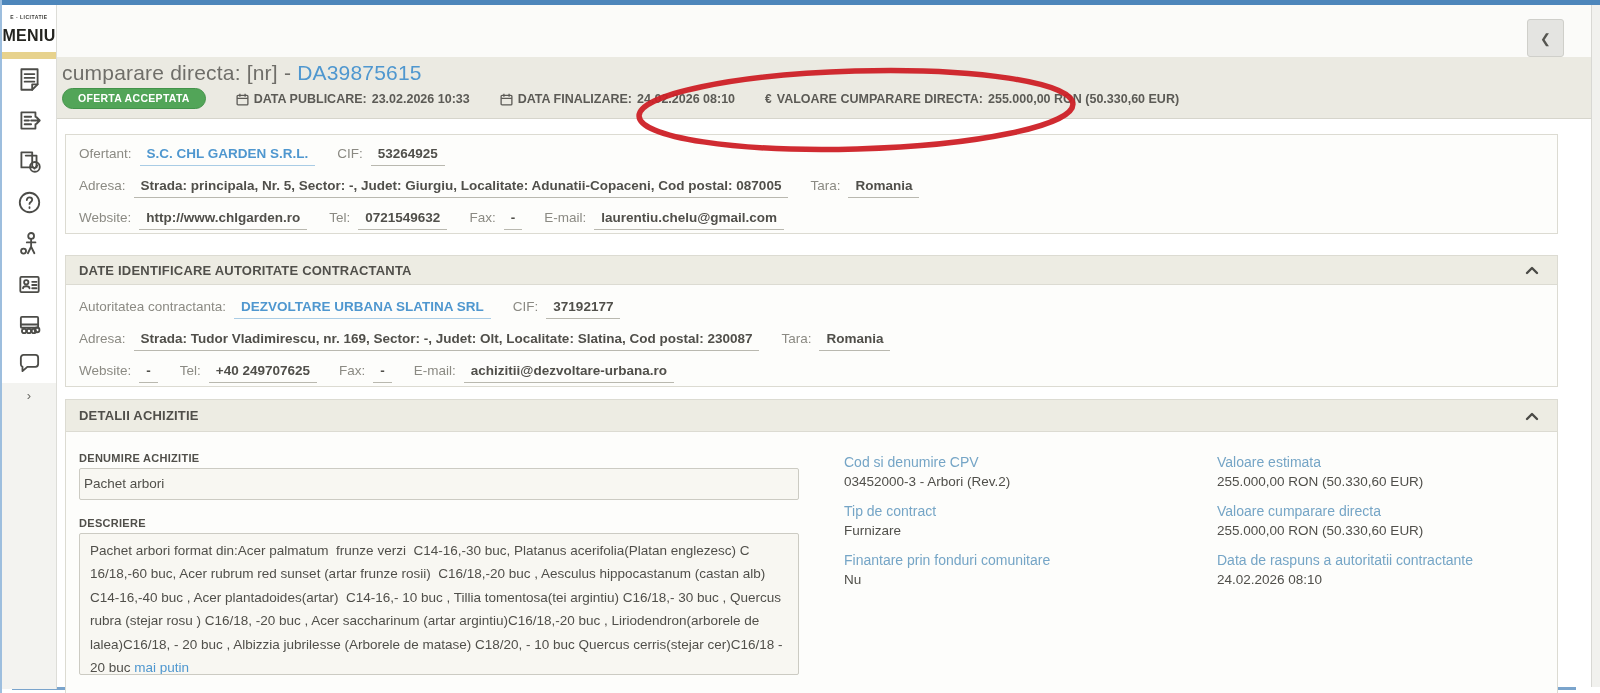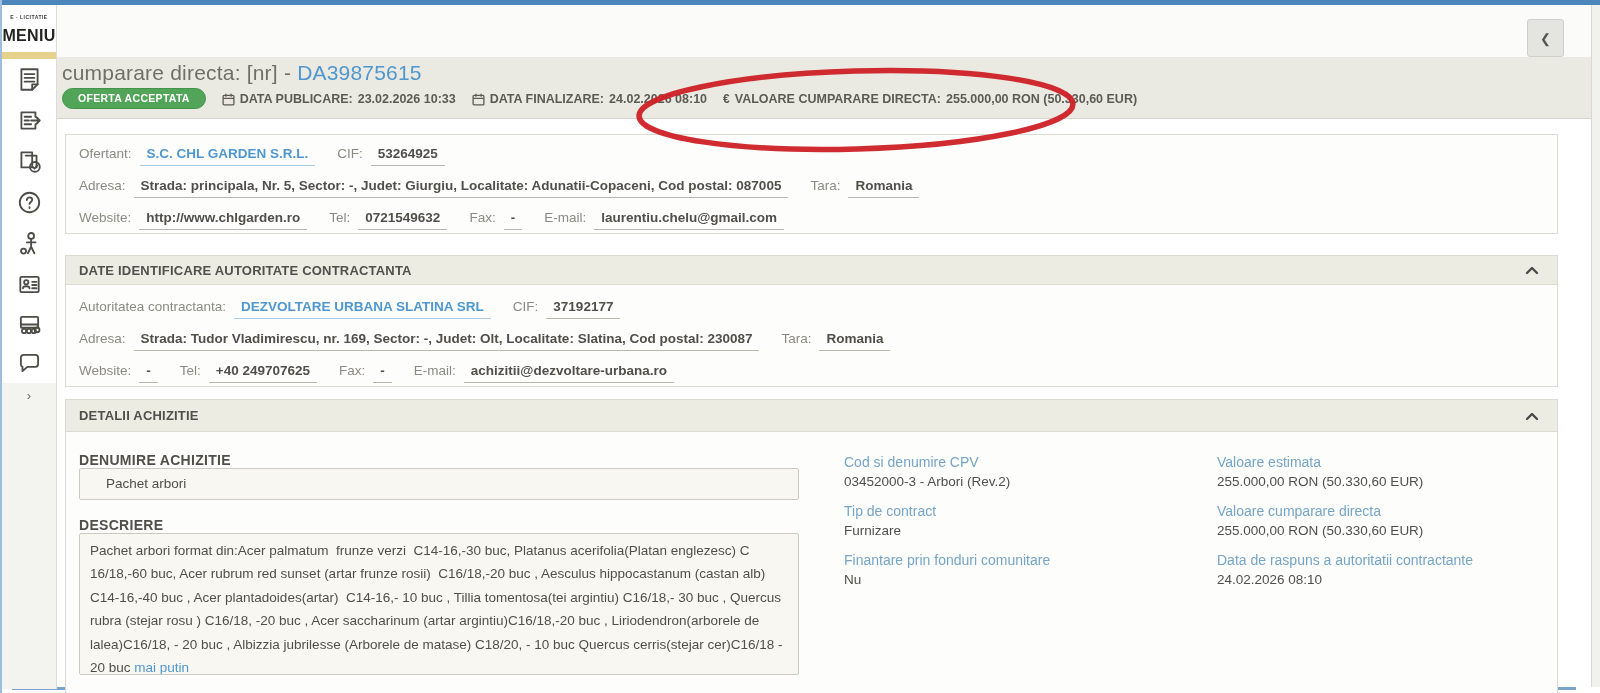--- a/index.html
+++ b/index.html
@@ -24,21 +24,21 @@
   .side-icon svg { width:100%; height:100%; stroke:#4c4c48; fill:none; stroke-width:1.7; stroke-linecap:round; stroke-linejoin:round; }
   .expand-btn { position:absolute; left:0; top:5px; width:100%; text-align:center; font-size:13px; color:#6a6a66; cursor:pointer; }
 
   
   .top-white { position:absolute; left:57px; top:5px; width:1534px; height:52px; background:#fbfbf9; }
   .collapse-btn { position:absolute; left:1527px; top:19px; width:37px; height:38px; background:#e4e4e1; border:1px solid #cfcfca;
                   border-radius:3px; display:flex; align-items:center; justify-content:center; font-size:13px; color:#555550; cursor:pointer; }
   .title-bar { position:absolute; left:57px; top:57px; width:1534px; height:62px; background:#ebeae2; border-bottom:1px solid #d6d5cc; }
   .page-title { position:absolute; left:62px; top:61px; font-size:21px; color:#6f6e69; letter-spacing:.2px; }
   .page-title .num { color:#4f97cf; }
-  .meta-row { position:absolute; left:62px; top:88px; height:21px; display:flex; align-items:center; gap:16px; }
+  .meta-row { position:absolute; left:62px; top:88px; height:21px; display:flex; align-items:center; gap:30px; }
   .badge { background:#52a558; border:1px solid #43934a; color:#fff; font-size:10.5px; font-weight:bold; letter-spacing:.3px;
            padding:3px 15px 4px; border-radius:11px; white-space:nowrap; }
   .meta-item { display:flex; align-items:flex-end; gap:5px; font-size:12.5px; font-weight:bold; color:#5b5a55; white-space:nowrap; }
   .meta-item svg { stroke:#5b5a55; fill:none; stroke-width:1.4; }
   .euro-glyph { font-size:12px; font-weight:bold; color:#5b5a55; }
 
   
   .annotation { position:absolute; left:630px; top:64px; width:452px; height:92px; pointer-events:none; z-index:60; }
 
   
@@ -49,23 +49,23 @@
   .chev-up svg { width:14px; height:9px; stroke:#4a4a46; fill:none; stroke-width:2.4; stroke-linecap:round; stroke-linejoin:round; }
 
   .rows { padding:9px 13px; display:flex; flex-direction:column; gap:10px; }
   .row { display:flex; align-items:baseline; gap:8px; font-size:13.5px; line-height:20px; white-space:nowrap; }
   .lbl { color:#8b8a83; }
   .lbl.gap { margin-left:14px; }
   .val { color:#504f4a; font-weight:bold; border-bottom:1px solid #b9b8af; padding:0 7px 1px; }
   .val.link { color:#4f97cf; border-bottom-color:#a9cce5; cursor:pointer; }
 
   
-  .field-label { position:absolute; font-size:14px; font-weight:bold; color:#504f4a; letter-spacing:.3px; }
+  .field-label { position:absolute; font-size:11px; font-weight:bold; color:#504f4a; letter-spacing:.3px; }
   .text-field { position:absolute; background:#f8f7f2; border:1px solid #cccbc3; border-radius:2px; font-size:13.5px; color:#504f4a; }
-  .denumire-field { left:13px; top:36px; width:720px; height:32px; line-height:30px; padding:0 26px; }
+  .denumire-field { left:13px; top:36px; width:720px; height:32px; line-height:30px; padding:0 4px; }
   .descriere-field { left:13px; top:101px; width:720px; height:142px; padding:5px 10px; line-height:23.4px; overflow:hidden; white-space:pre-wrap; }
   .descriere-field .more { color:#4f97cf; cursor:pointer; }
   .info-col { position:absolute; top:21px; display:flex; flex-direction:column; }
   .info-pair { margin-bottom:11px; }
   .info-pair .k { font-size:14px; color:#75a5c6; line-height:18px; margin-bottom:2px; }
   .info-pair .v { font-size:13.5px; color:#504f4a; line-height:18px; }
   .next-title { position:absolute; left:13px; top:260px; font-size:11px; font-weight:bold; color:#504f4a; letter-spacing:.3px; }
 </style>
 </head>
 <body>

